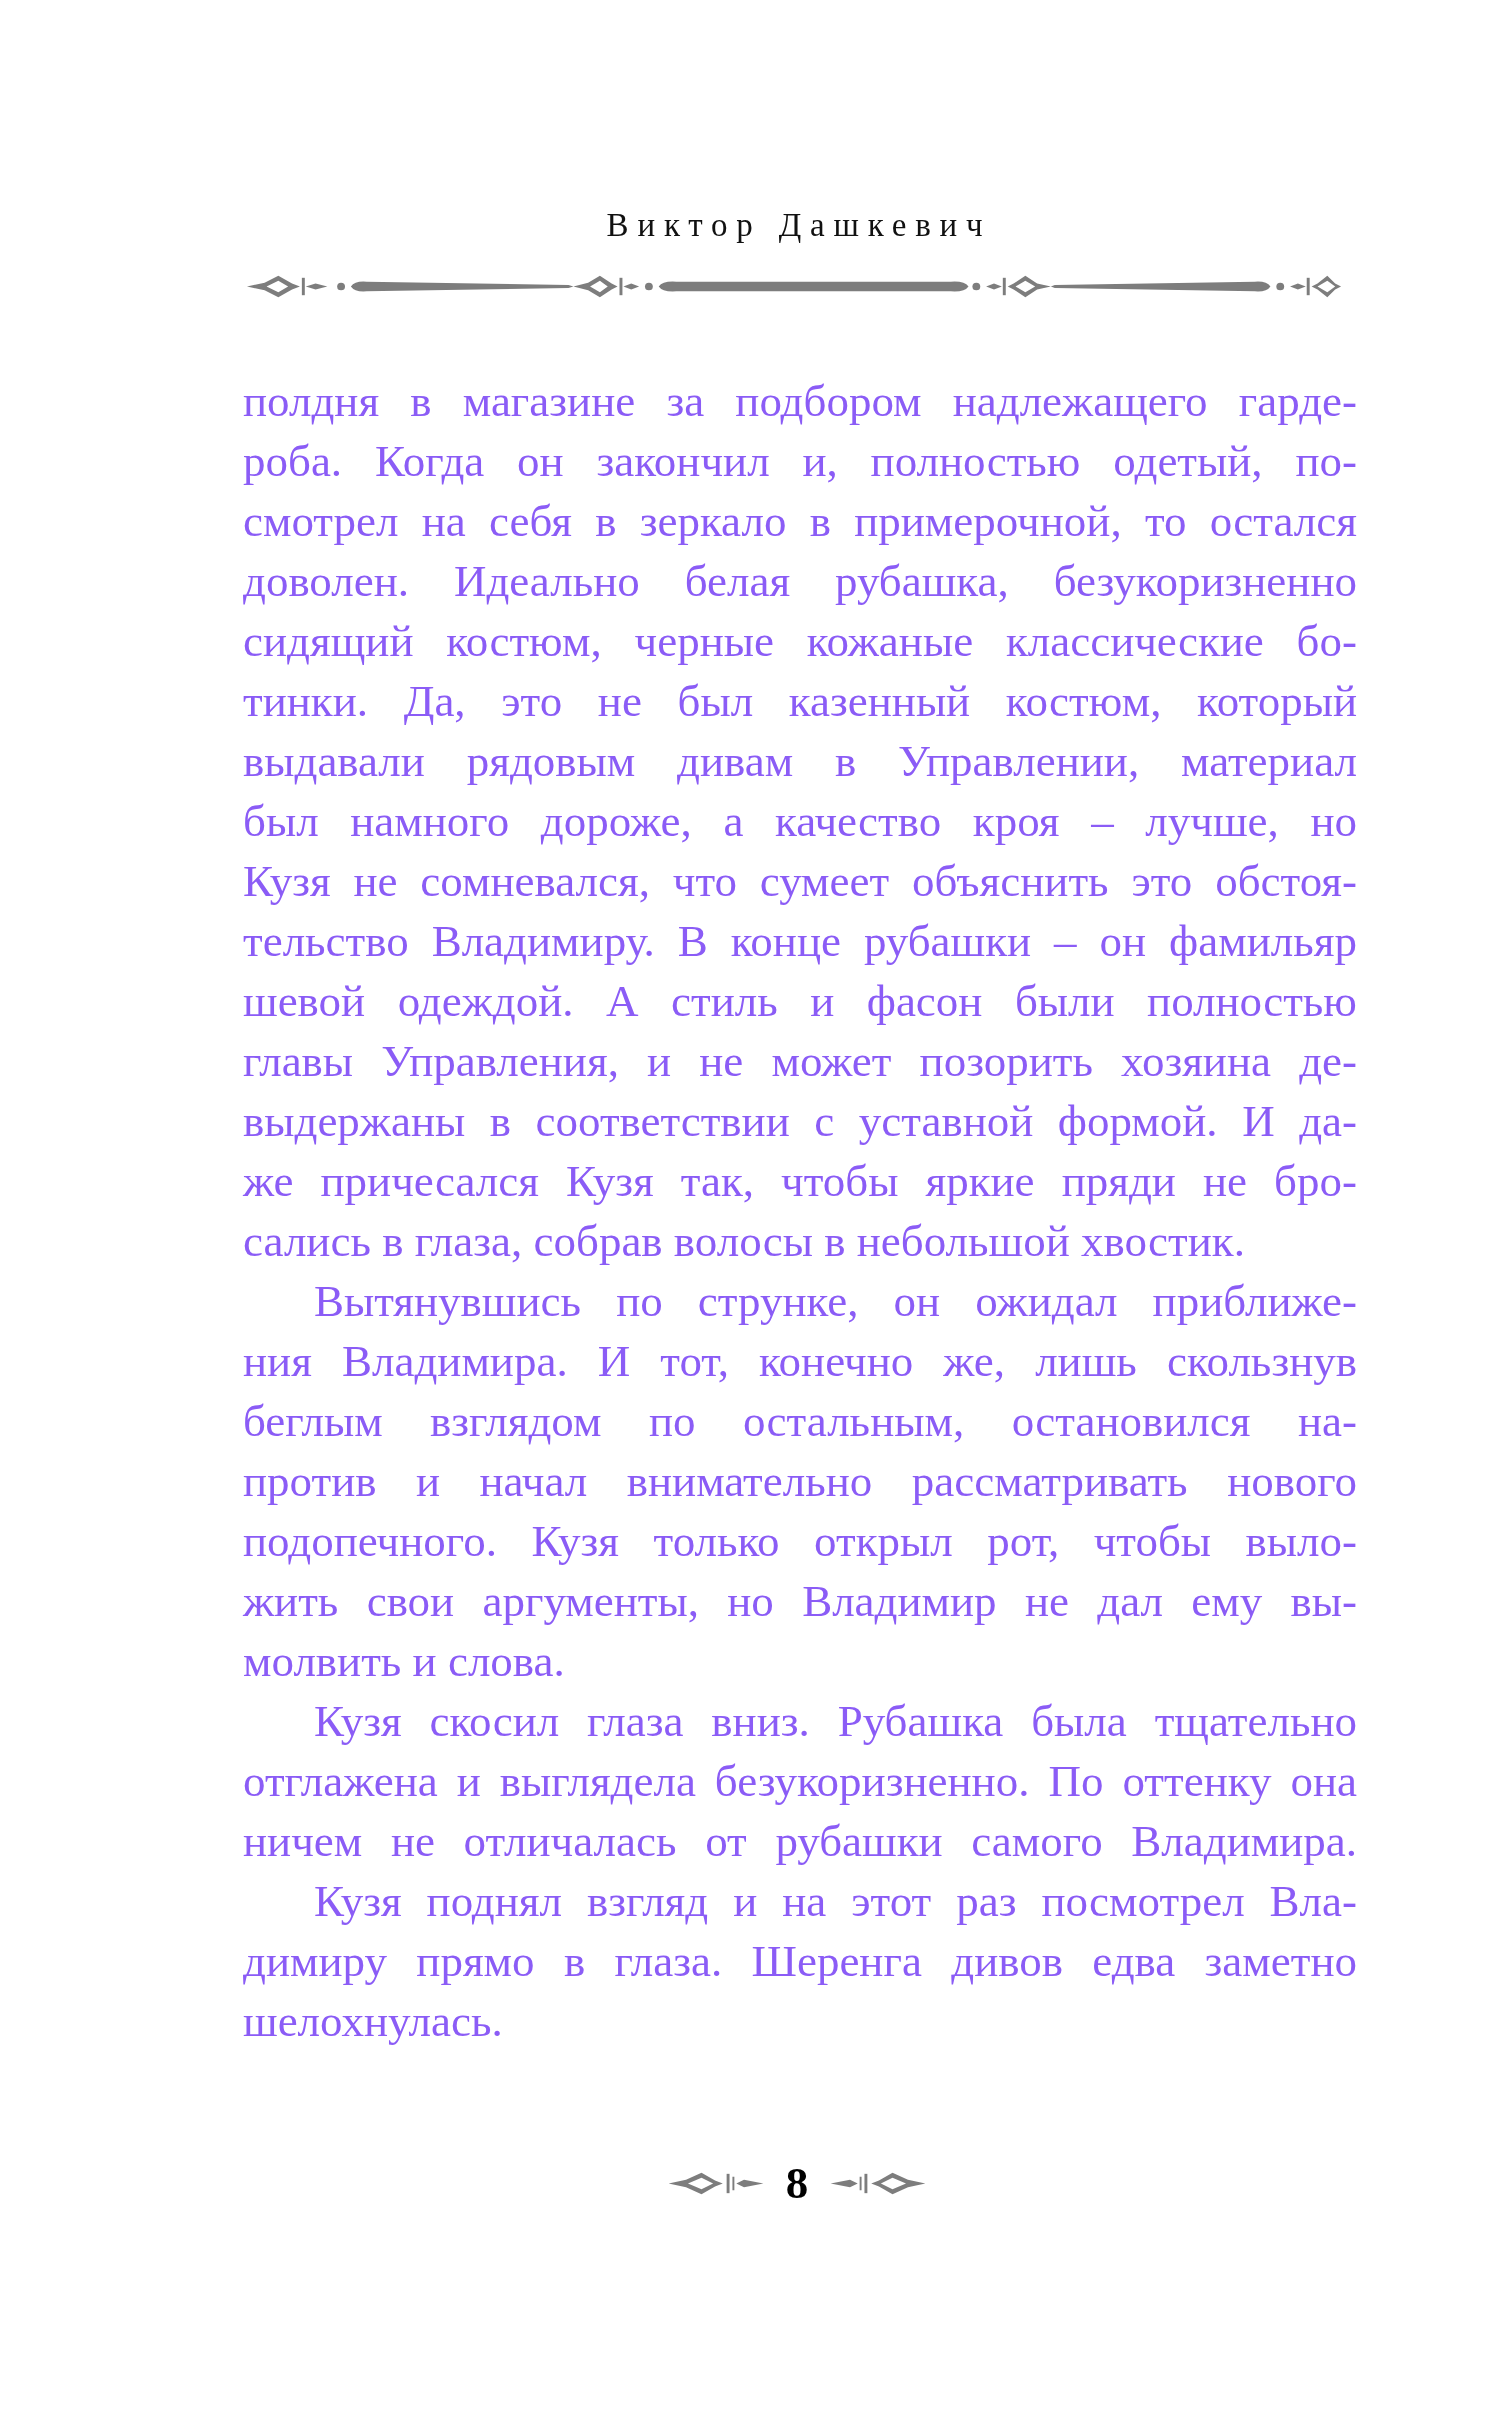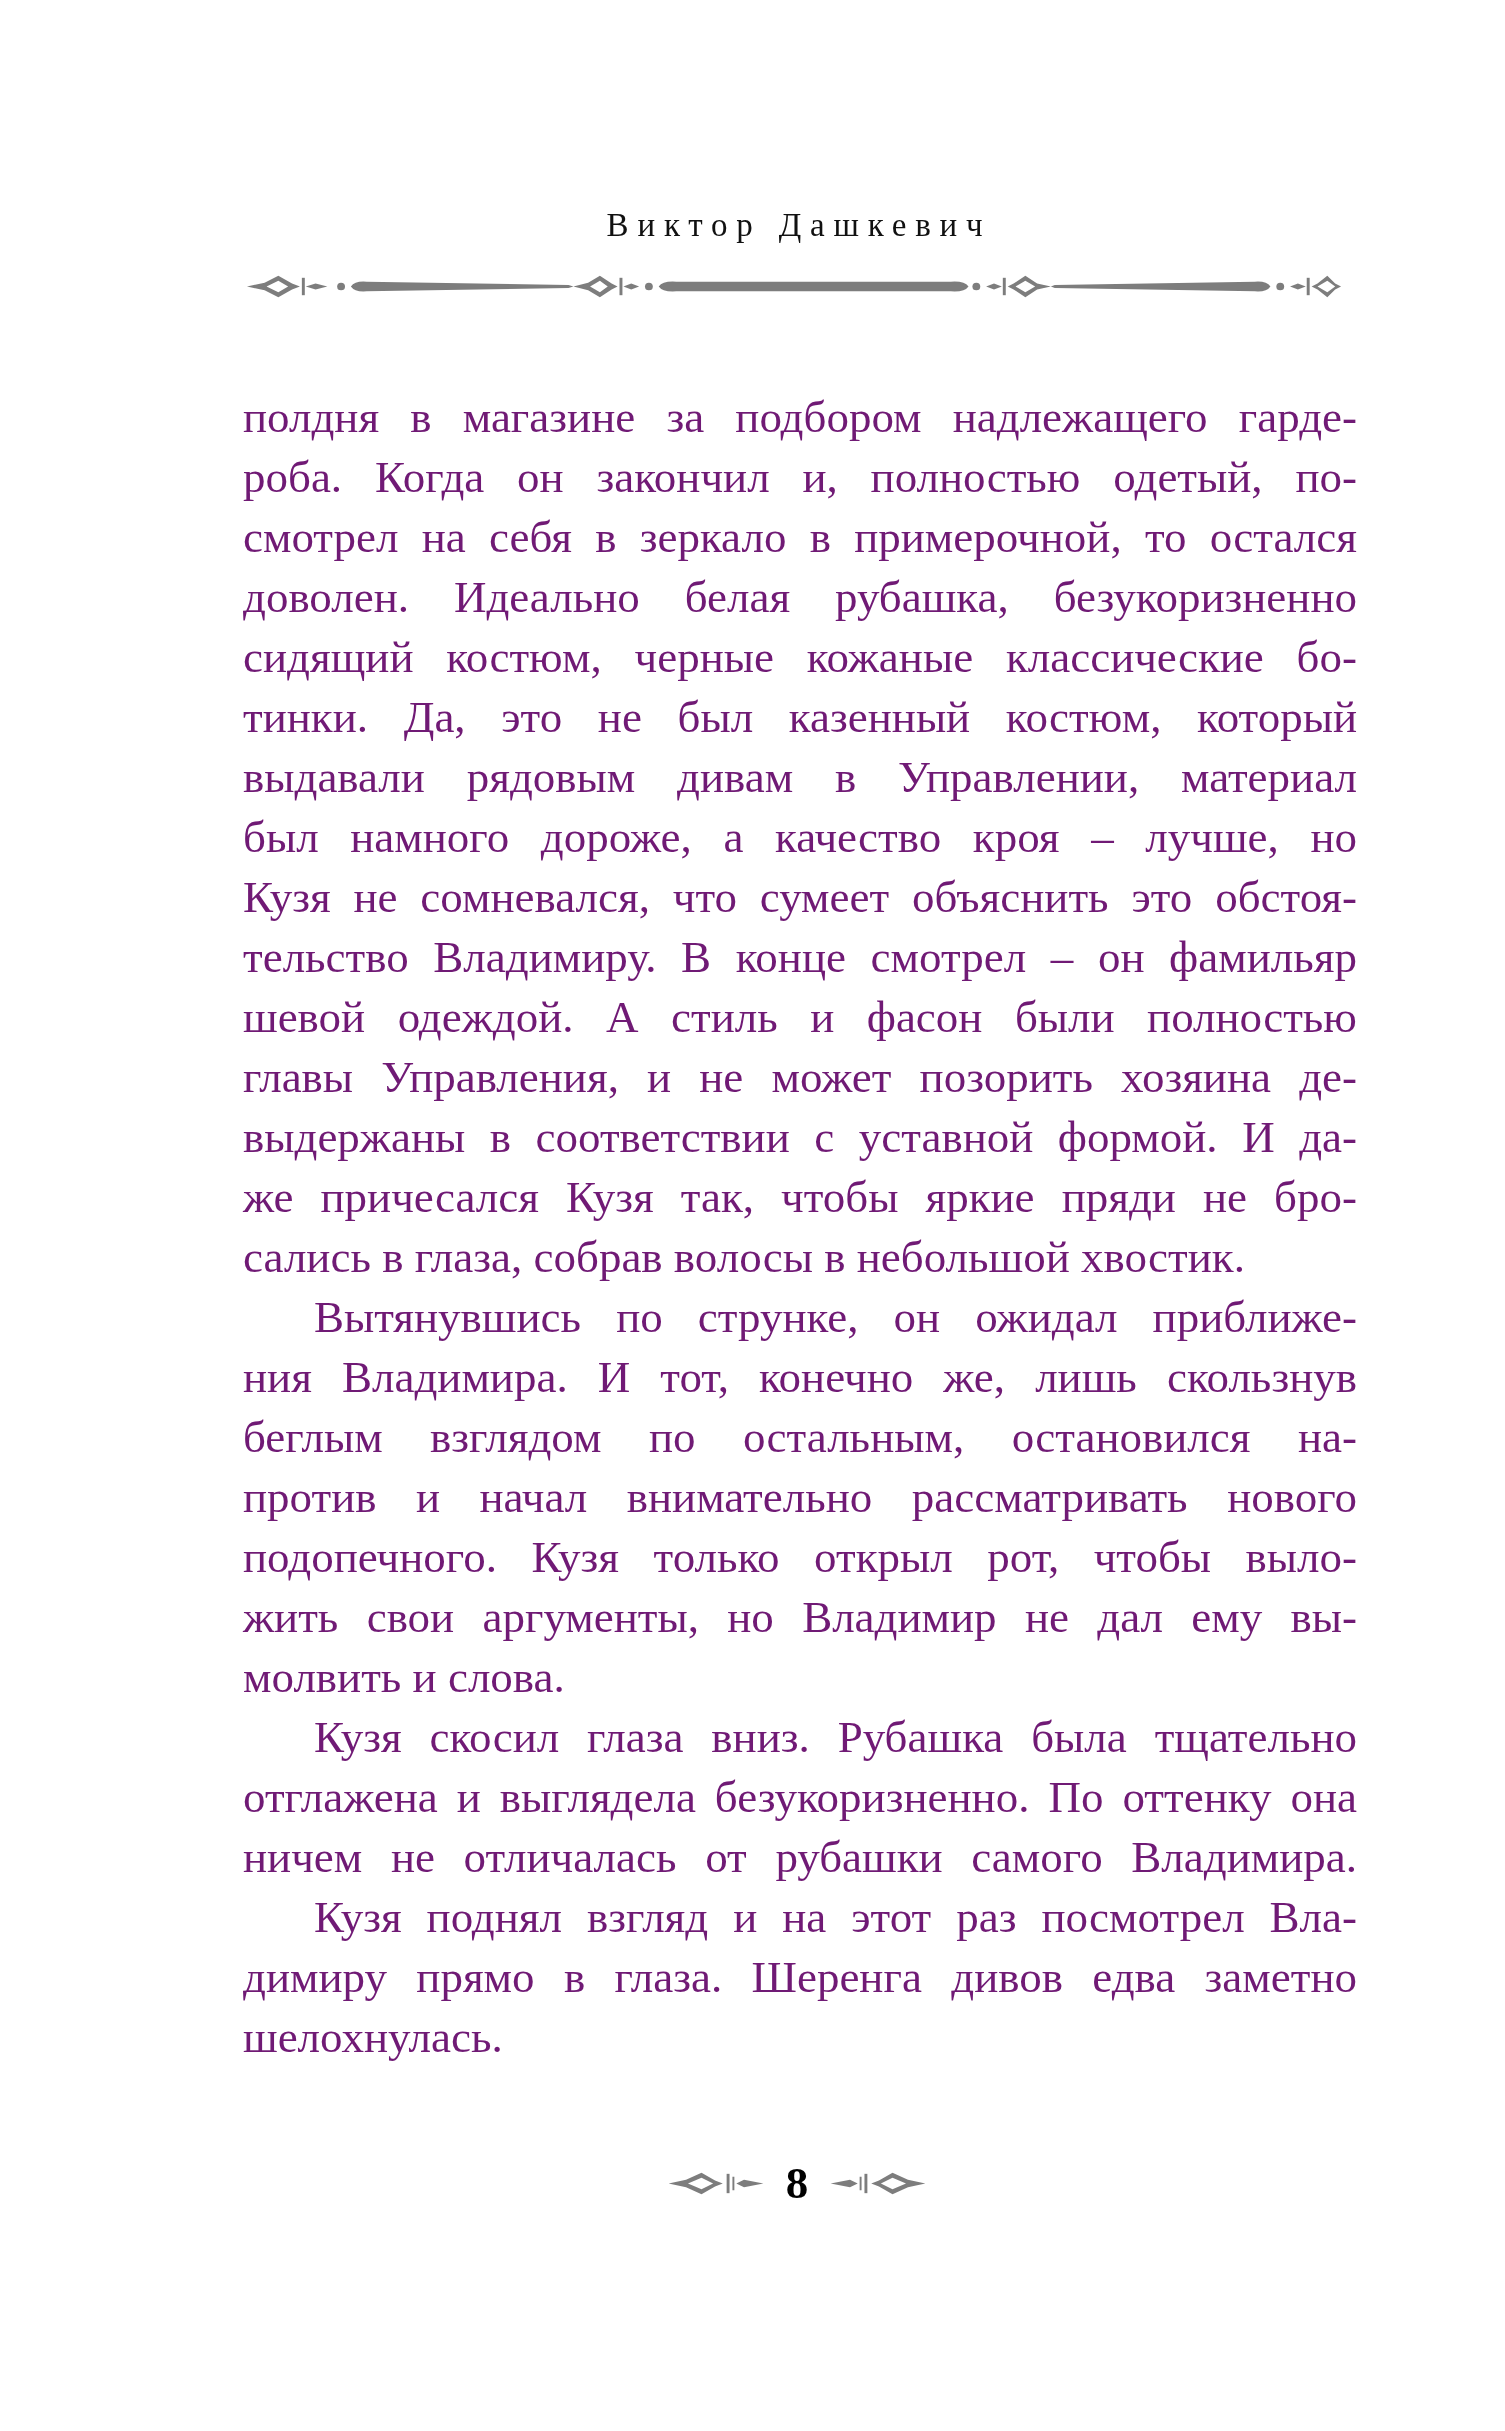--- a/index.html
+++ b/index.html
@@ -9,21 +9,21 @@
     position: absolute; left: 549px; width: 500px; top: 201px; height: 49px;
     text-align: center;
     font-family: "Liberation Serif", "DejaVu Serif", serif;
     font-size: 33px; letter-spacing: 8.8px; color: #111;
     line-height: 49px; white-space: nowrap;
   }
   .head-ornament { position: absolute; left: 245px; top: 272px; width: 1098px; height: 29px; }
   .body-text {
     position: absolute; left: 243px; top: 371px; width: 1114px;
     font-family: "Liberation Serif", "DejaVu Serif", serif;
-    font-size: 45px; color: #701a75; margin-top: 16px;
+    font-size: 45px; color: #8b5cf6;
   }
   .line {
     height: 60px; line-height: 60px; white-space: nowrap;
     text-align: justify; text-align-last: justify; overflow: visible;
   }
   .line.indent { padding-left: 71px; }
   .line.last { text-align: center; text-align-last: left; }
   .folio {
     position: absolute; left: 655px; top: 2156px; width: 284px; height: 55px;
     display: flex; align-items: center; justify-content: center; gap: 21.6px;
@@ -75,21 +75,21 @@
   <div class="body-text" id="body-text">
       <div class="line">полдня в магазине за подбором надлежащего гарде-</div>
       <div class="line">роба. Когда он закончил и, полностью одетый, по-</div>
       <div class="line">смотрел на себя в зеркало в примерочной, то остался</div>
       <div class="line">доволен. Идеально белая рубашка, безукоризненно</div>
       <div class="line">сидящий костюм, черные кожаные классические бо-</div>
       <div class="line">тинки. Да, это не был казенный костюм, который</div>
       <div class="line">выдавали рядовым дивам в Управлении, материал</div>
       <div class="line">был намного дороже, а качество кроя – лучше, но</div>
       <div class="line">Кузя не сомневался, что сумеет объяснить это обстоя-</div>
-      <div class="line">тельство Владимиру. В конце смотрел – он фамильяр</div>
+      <div class="line">тельство Владимиру. В конце рубашки – он фамильяр</div>
       <div class="line">шевой одеждой. А стиль и фасон были полностью</div>
       <div class="line">главы Управления, и не может позорить хозяина де-</div>
       <div class="line">выдержаны в соответствии с уставной формой. И да-</div>
       <div class="line">же причесался Кузя так, чтобы яркие пряди не бро-</div>
       <div class="line last">сались в глаза, собрав волосы в небольшой хвостик.</div>
       <div class="line indent">Вытянувшись по струнке, он ожидал приближе-</div>
       <div class="line">ния Владимира. И тот, конечно же, лишь скользнув</div>
       <div class="line">беглым взглядом по остальным, остановился на-</div>
       <div class="line">против и начал внимательно рассматривать нового</div>
       <div class="line">подопечного. Кузя только открыл рот, чтобы выло-</div>

